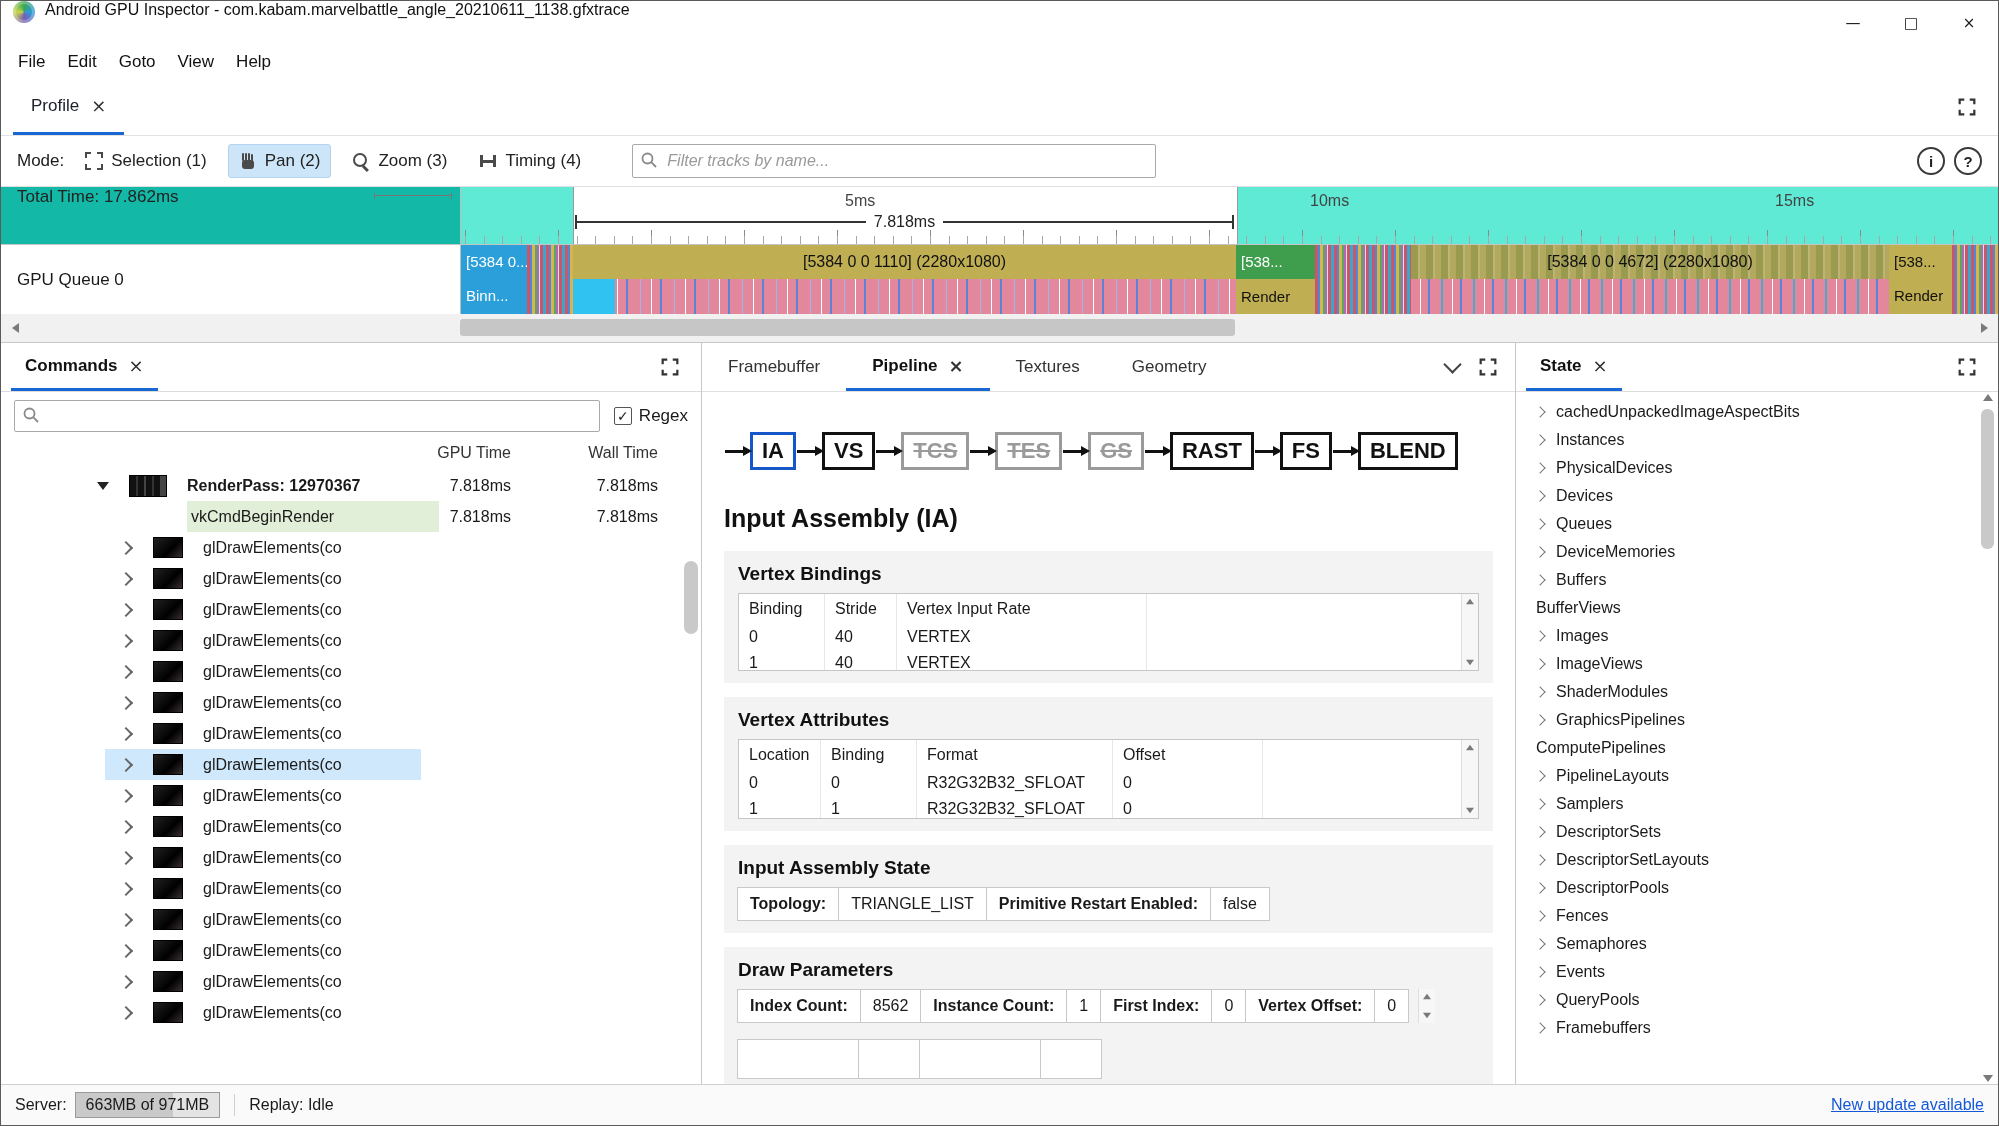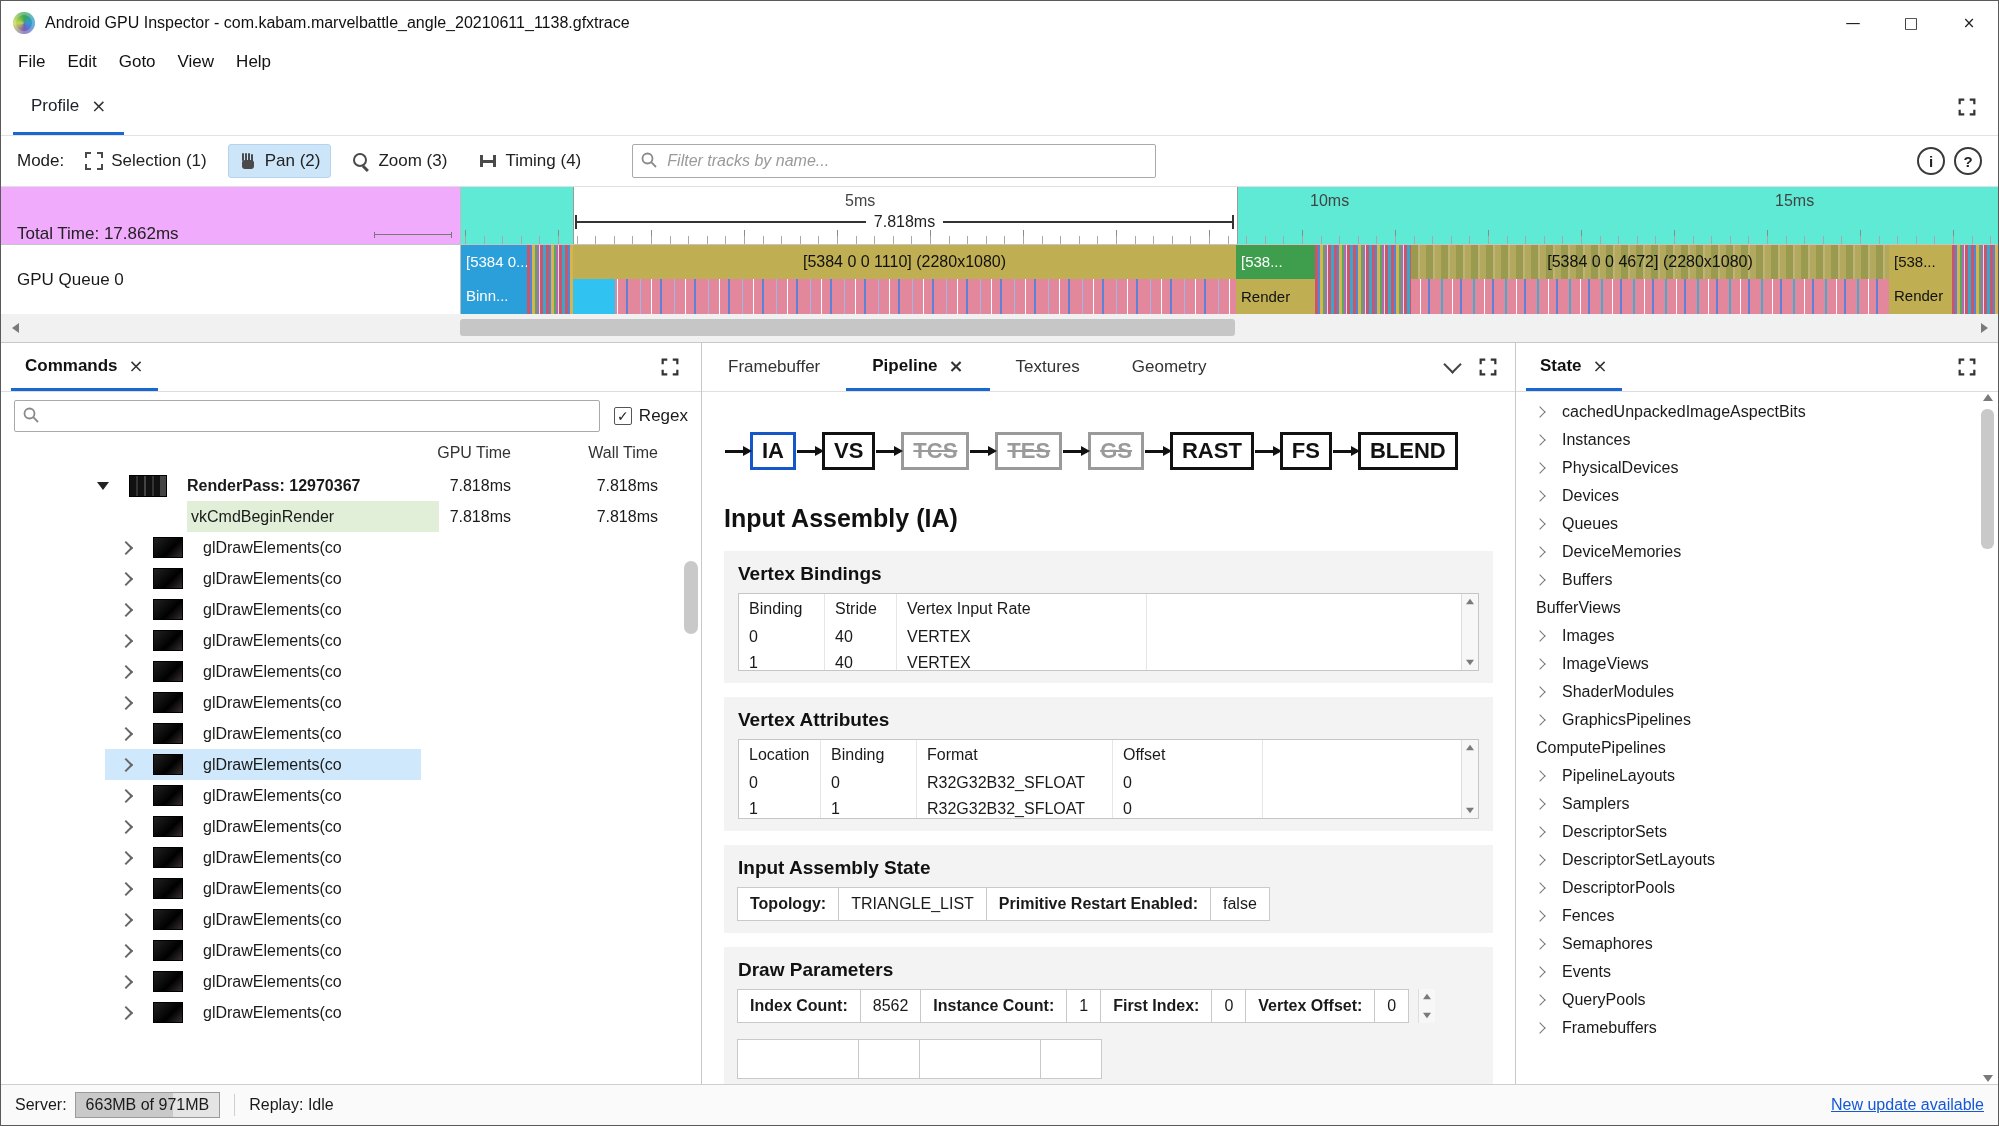--- a/index.html
+++ b/index.html
@@ -2,21 +2,21 @@
 <html><head>
 <meta charset="utf-8">
 <style>
   html,body{margin:0;padding:0}
   body{
     width:1999px;height:1126px;box-sizing:border-box;border:1px solid #5a5a5a;
     font-family:"Liberation Sans", sans-serif;font-size:16px;color:#1a1a1a;
     background:#fff;overflow:hidden;display:flex;flex-direction:column;
   }
   
-  .titlebar{height:44px;flex:none;display:flex;align-items:center;background:#fff}
+  .titlebar{height:44px;flex:none;display:flex;background:#fff}
   .app-icon{width:22px;height:22px;border-radius:50%;margin-left:12px;flex:none;
     background:conic-gradient(#3aa655,#2d9bd8,#7b5bb5,#c8d84a,#3aa655);box-shadow:inset 0 0 0 3px rgba(255,255,255,.25)}
   .title-text{margin-left:10px;font-size:16px;color:#111}
   .win-btns{margin-left:auto;display:flex;height:100%}
   .win-btn{width:58px;height:100%;display:flex;align-items:center;justify-content:center;
     font-family:"DejaVu Sans",sans-serif;font-size:15px;color:#222;cursor:default}
   
   .menubar{height:34px;flex:none;display:flex;align-items:center;padding-left:6px}
   .menu-item{padding:0 11px;font-size:17px;color:#111}
   
@@ -44,21 +44,21 @@
   .filter-wrap{position:relative;margin-left:40px}
   .filter-input{width:524px;height:34px;border:1px solid #a9a9a9;border-radius:2px;box-sizing:border-box;
     padding:0 8px 0 34px;font-size:16px;font-family:"Liberation Sans",sans-serif}
   .filter-input::placeholder{font-style:italic;color:#9a9a9a}
   .search-glyph{position:absolute;left:8px;top:7px}
   .tb-right{margin-left:auto;margin-right:16px;display:flex;gap:9px}
   .circ-ic{width:28px;height:28px;border:2px solid #3a3a3a;border-radius:50%;box-sizing:border-box;
     display:flex;align-items:center;justify-content:center;font-weight:bold;font-size:15px;color:#222}
   
   .timeline{height:126px;flex:none;position:relative;border-bottom:1px solid #b8b8b8}
-  .tl-header{position:absolute;left:0;top:0;width:541px;height:57px;background:#f0abfc;display:flex;align-items:flex-end}
+  .tl-header{position:absolute;left:0;top:0;width:541px;height:57px;background:#14b8a6;display:flex;align-items:flex-start}
   .total-time{margin-left:16px;font-size:17px;color:#222}
   .scale-wrap{margin-left:auto;margin-right:50px;display:flex;align-items:center;gap:10px}
   .scale-line{width:76px;height:6px;border-left:1px solid #777;border-right:1px solid #777;position:relative}
   .scale-line::after{content:'';position:absolute;left:0;right:0;top:2px;height:1px;background:#777}
   .scale-lbl{font-size:16px;color:#333}
   .ruler-right{position:absolute;left:459px;right:0;top:0;height:57px;background:#5eead4;border-left:1px solid #bdbdbd;overflow:hidden}
   .ruler-right::before{content:'';position:absolute;left:0;right:0;bottom:0;height:14px;z-index:2;
     background:repeating-linear-gradient(90deg,#8a8a8a 0 1px,transparent 1px 93px);background-position:4px 0}
   .ruler-right::after{content:'';position:absolute;left:0;right:0;bottom:0;height:8px;z-index:2;
     background:repeating-linear-gradient(90deg,#a8a8a8 0 1px,transparent 1px 18.6px);background-position:4px 0}
@@ -173,21 +173,21 @@
   .field{display:flex}
   .fl,.fv{border:1px solid #c9c9c9;padding:7px 12px;background:#fff;margin-left:-1px;font-size:16px;white-space:nowrap}
   .fl{font-weight:bold}
   .dp-body{position:relative;display:inline-flex;padding-right:26px}
   .dp-body .vsb{width:17px}
   .clipped-row{display:flex;margin-top:16px;height:40px}
   .clipped-row span{border:1px solid #c9c9c9;background:#fff;margin-left:-1px;width:120px}
   
   .statepanel{width:482px;flex:none;display:flex;flex-direction:column;background:#fff}
   .state-list{flex:1;position:relative;overflow:hidden;padding-top:6px}
-  .state-item{height:28px;display:flex;align-items:center;gap:18px;padding-left:20px;font-size:16px;color:#1a1a1a}
+  .state-item{height:28px;display:flex;align-items:center;gap:12px;padding-left:20px;font-size:16px;color:#1a1a1a}
   .schev{width:7px;height:7px;border-top:1.7px solid #777;border-right:1.7px solid #777;transform:rotate(45deg);flex:none}
   .state-sb{position:absolute;right:2px;top:2px;bottom:2px;width:17px;display:flex;flex-direction:column;align-items:center}
   .state-sb .thumb{width:13px;height:140px;background:#c9c9c9;border-radius:6px;margin-top:8px}
   .state-sb .spacer{flex:1}
   
   .statusbar{height:40px;flex:none;border-top:1px solid #cfcfcf;background:#fafafa;display:flex;align-items:center;padding:0 14px;font-size:16px}
   .server-badge{margin-left:8px;padding:3px 10px;border:1px solid #9a9a9a;background:linear-gradient(90deg,#c9c9c9 0 68%,#e4e4e4 68%);font-size:16px}
   .sb-divider{width:1px;height:22px;background:#d0d0d0;margin:0 14px}
   .update-link{margin-left:auto;color:#1558d6;text-decoration:underline}
 </style>

